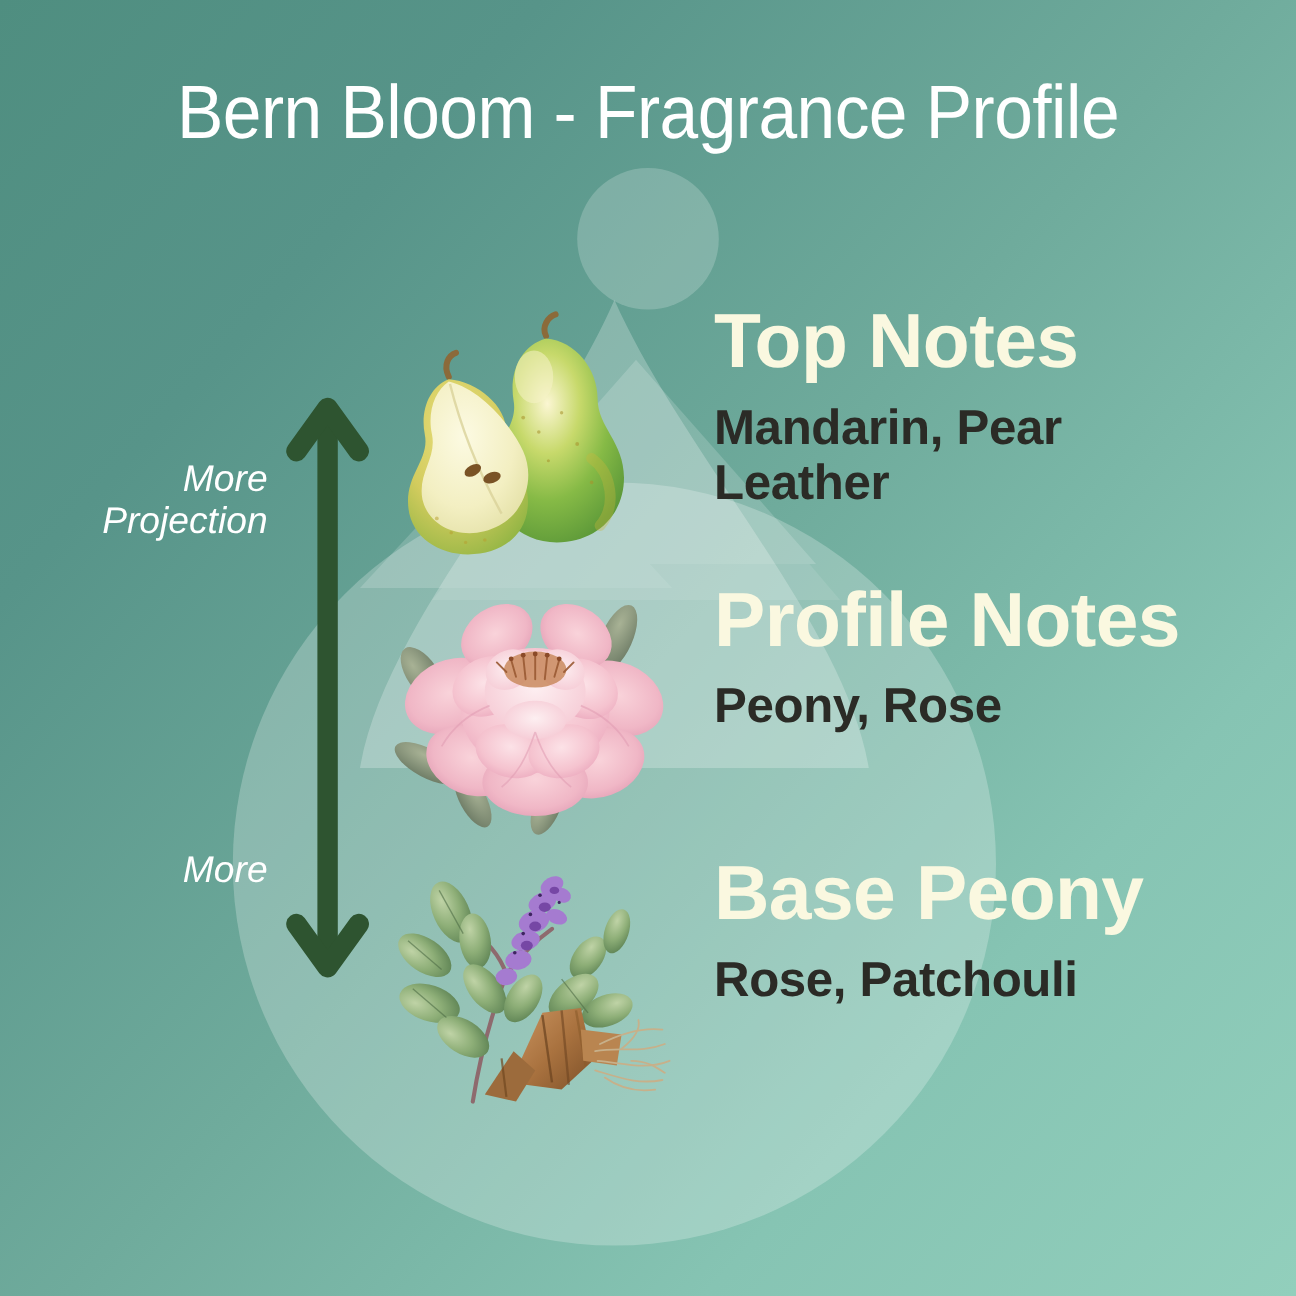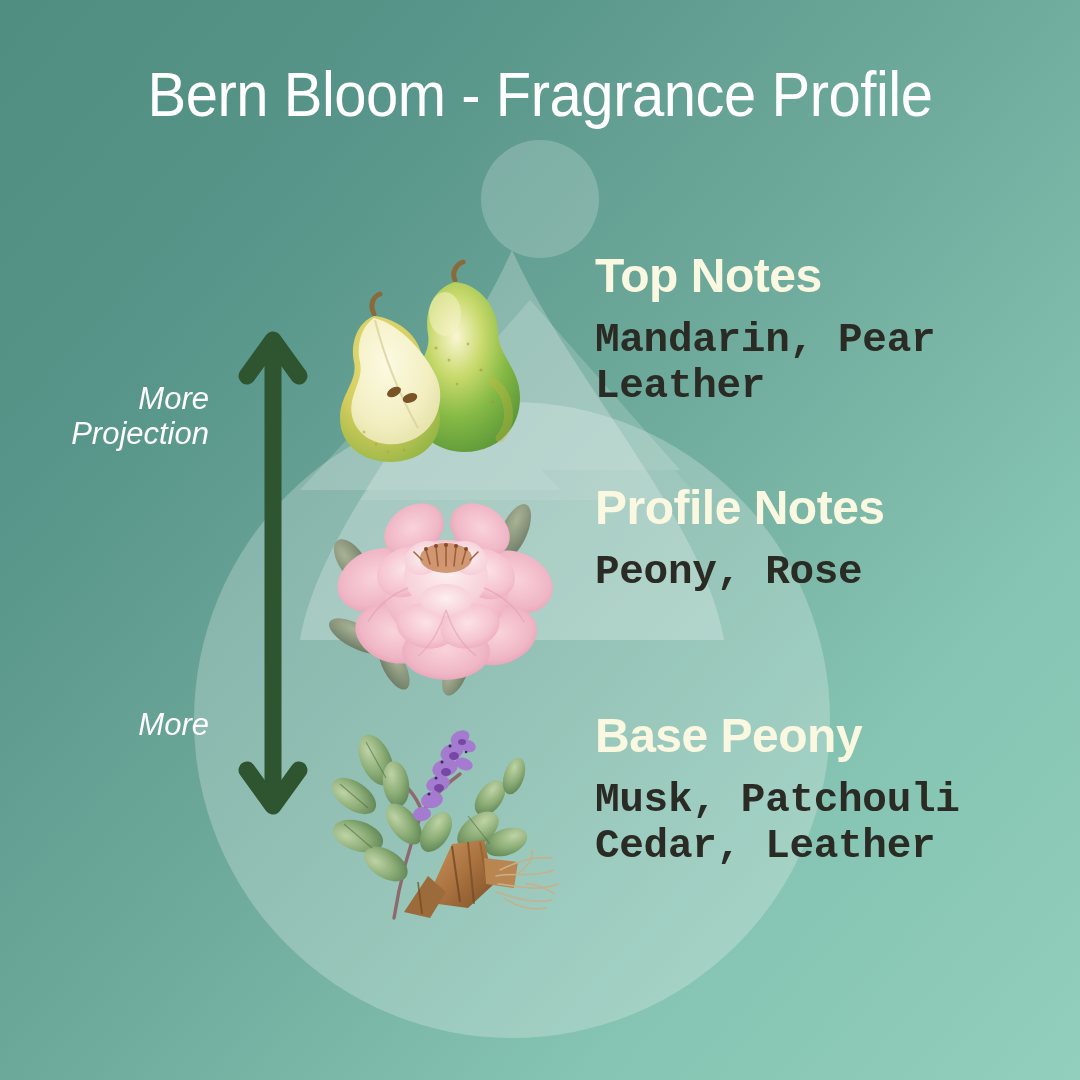--- a/index.html
+++ b/index.html
@@ -33,55 +33,55 @@
   #axis{ position:absolute; left:0; top:0; width:360px; height:1080px; }
   #axis-arrow{ position:absolute; left:238px; top:318px; }
   .axis-label{
     position:absolute;
     color:#ffffff;
     font-style:italic;
     font-size:31px;
     line-height:1.12;
     text-align:right;
     width:205px;
-    left:4px;
+    left:18px;
   }
   #axis-label-top{ top:382px; }
   #axis-label-bottom{ top:708px; }
 
   
   .note-row{ position:absolute; left:0; width:1080px; }
   #row-top{ top:252px; }
   #row-middle{ top:484px; }
   #row-base{ top:712px; }
 
   .note-art{
     position:absolute; left:318px; top:0;
     width:260px; height:215px;
   }
   .note-art svg{ display:block; width:100%; height:100%; }
 
   .note-text{ position:absolute; left:595px; top:0; width:470px; }
   .note-heading{
     color:#FAF8E0;
-    font-size:48px;
+    font-size:64px;
     font-weight:bold;
     line-height:1.0;
     letter-spacing:-0.5px;
     white-space:nowrap;
   }
   .note-items{
     margin-top:18px;
     color:#2B2B26;
     font-size:41px;
     font-weight:bold;
     line-height:1.12;
     letter-spacing:-0.3px;
   }
-  .note-items div{ white-space:nowrap;font-family:Liberation Mono, monospace; }
+  .note-items div{ white-space:nowrap; }
 </style>
 </head>
 <body>
 
 <div id="bg-gradient"></div>
 
 <div id="bg-deco">
   <svg width="1080" height="1080" viewBox="0 0 1080 1080">
     <defs>
       <clipPath id="dropClip">
@@ -398,17 +398,16 @@
         <path d="M200 162 C210 154 216 146 214 138"></path>
         <path d="M208 172 C222 172 230 178 236 182"></path>
         <path d="M186 186 C200 196 214 198 228 196"></path>
       </g>
     </svg>
   </div>
 
   <div class="note-text">
     <div class="note-heading">Base Peony</div>
     <div class="note-items">
-      <div>Musk, Patchouli</div>
-      <div>Cedar, Leather</div>
+      <div>Rose, Patchouli</div>
     </div>
   </div>
 </div>
 
 </body></html>

